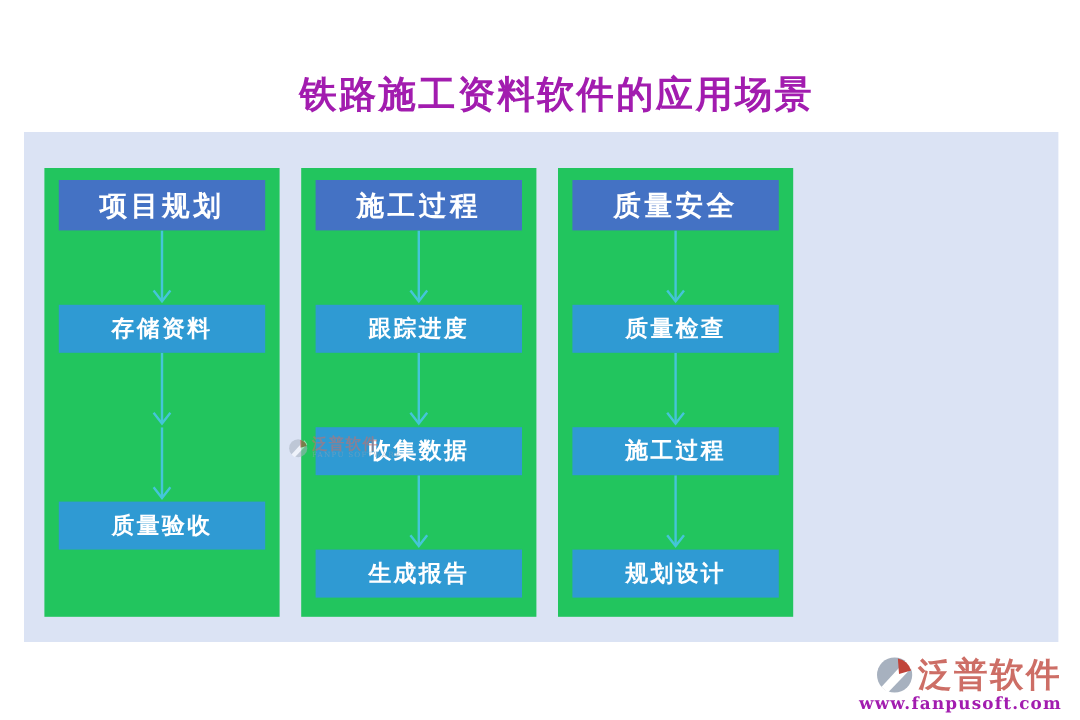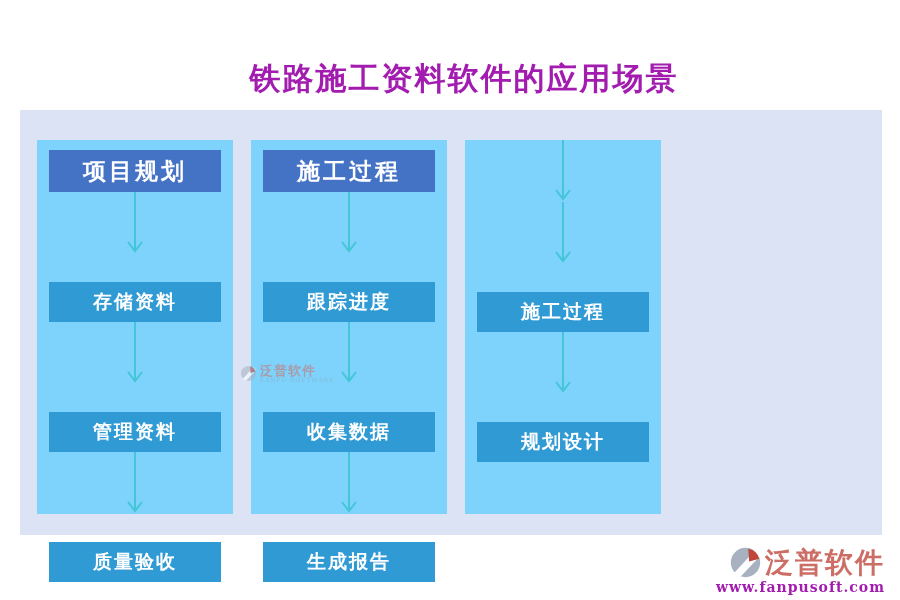--- a/index.html
+++ b/index.html
@@ -19,41 +19,40 @@
   .panel {
     position:absolute; left:20px; top:110px;
     width:862px; height:425px;
     background:#dbe3f4;
     display:flex; gap:18px;
     padding:30px 7px 0 17px;
     box-sizing:border-box;
   }
   .card {
     width:196px; height:374px;
-    background:#7dd3fc;
+    background:#22c55e;
     display:flex; flex-direction:column; align-items:center;
     flex:none;
   }
   .hdr {
     margin-top:10px;
     width:172px; height:42px;
     background:#4472c4;
     color:#ffffff; font-size:23px; font-weight:bold;
     display:flex; align-items:center; justify-content:center;
     letter-spacing:3px;
     flex:none;
   }
   .item {
     width:172px; height:40px;
     background:#2f9ad3;
     color:#ffffff; font-size:19px; font-weight:bold;
     display:flex; align-items:center; justify-content:center;
     letter-spacing:2px;
     flex:none;
-    margin-top:28px;
   }
   .arrow { flex:none; display:block; }
 
   .watermark {
     position:absolute; left:240px; top:364px;
     display:flex; align-items:center; gap:3px;
     opacity:0.55; z-index:5;
   }
   .watermark .wm-col { display:flex; flex-direction:column; line-height:1; }
   .wm-name { font-size:13px; font-weight:bold; color:#cd6e66; letter-spacing:1px; }
@@ -83,21 +82,20 @@
     <div class="hdr">项目规划</div>
     <svg class="arrow" width="20" height="62" viewBox="0 0 20 62">
       <line x1="10" y1="0" x2="10" y2="58" stroke="#45c5d8" stroke-width="2"></line>
       <polyline points="3,50 10,59 17,50" fill="none" stroke="#45c5d8" stroke-width="2"></polyline>
     </svg>
     <div class="item">存储资料</div>
     <svg class="arrow" width="20" height="62" viewBox="0 0 20 62">
       <line x1="10" y1="0" x2="10" y2="58" stroke="#45c5d8" stroke-width="2"></line>
       <polyline points="3,50 10,59 17,50" fill="none" stroke="#45c5d8" stroke-width="2"></polyline>
     </svg>
-    <div class="item">管理资料</div>
     <svg class="arrow" width="20" height="62" viewBox="0 0 20 62">
       <line x1="10" y1="0" x2="10" y2="58" stroke="#45c5d8" stroke-width="2"></line>
       <polyline points="3,50 10,59 17,50" fill="none" stroke="#45c5d8" stroke-width="2"></polyline>
     </svg>
     <div class="item">质量验收</div>
   </div>
 
   <div class="card">
     <div class="hdr">施工过程</div>
     <svg class="arrow" width="20" height="62" viewBox="0 0 20 62">
@@ -111,24 +109,26 @@
     </svg>
     <div class="item">收集数据</div>
     <svg class="arrow" width="20" height="62" viewBox="0 0 20 62">
       <line x1="10" y1="0" x2="10" y2="58" stroke="#45c5d8" stroke-width="2"></line>
       <polyline points="3,50 10,59 17,50" fill="none" stroke="#45c5d8" stroke-width="2"></polyline>
     </svg>
     <div class="item">生成报告</div>
   </div>
 
   <div class="card">
+    <div class="hdr">质量安全</div>
     <svg class="arrow" width="20" height="62" viewBox="0 0 20 62">
       <line x1="10" y1="0" x2="10" y2="58" stroke="#45c5d8" stroke-width="2"></line>
       <polyline points="3,50 10,59 17,50" fill="none" stroke="#45c5d8" stroke-width="2"></polyline>
     </svg>
+    <div class="item">质量检查</div>
     <svg class="arrow" width="20" height="62" viewBox="0 0 20 62">
       <line x1="10" y1="0" x2="10" y2="58" stroke="#45c5d8" stroke-width="2"></line>
       <polyline points="3,50 10,59 17,50" fill="none" stroke="#45c5d8" stroke-width="2"></polyline>
     </svg>
     <div class="item">施工过程</div>
     <svg class="arrow" width="20" height="62" viewBox="0 0 20 62">
       <line x1="10" y1="0" x2="10" y2="58" stroke="#45c5d8" stroke-width="2"></line>
       <polyline points="3,50 10,59 17,50" fill="none" stroke="#45c5d8" stroke-width="2"></polyline>
     </svg>
     <div class="item">规划设计</div>

